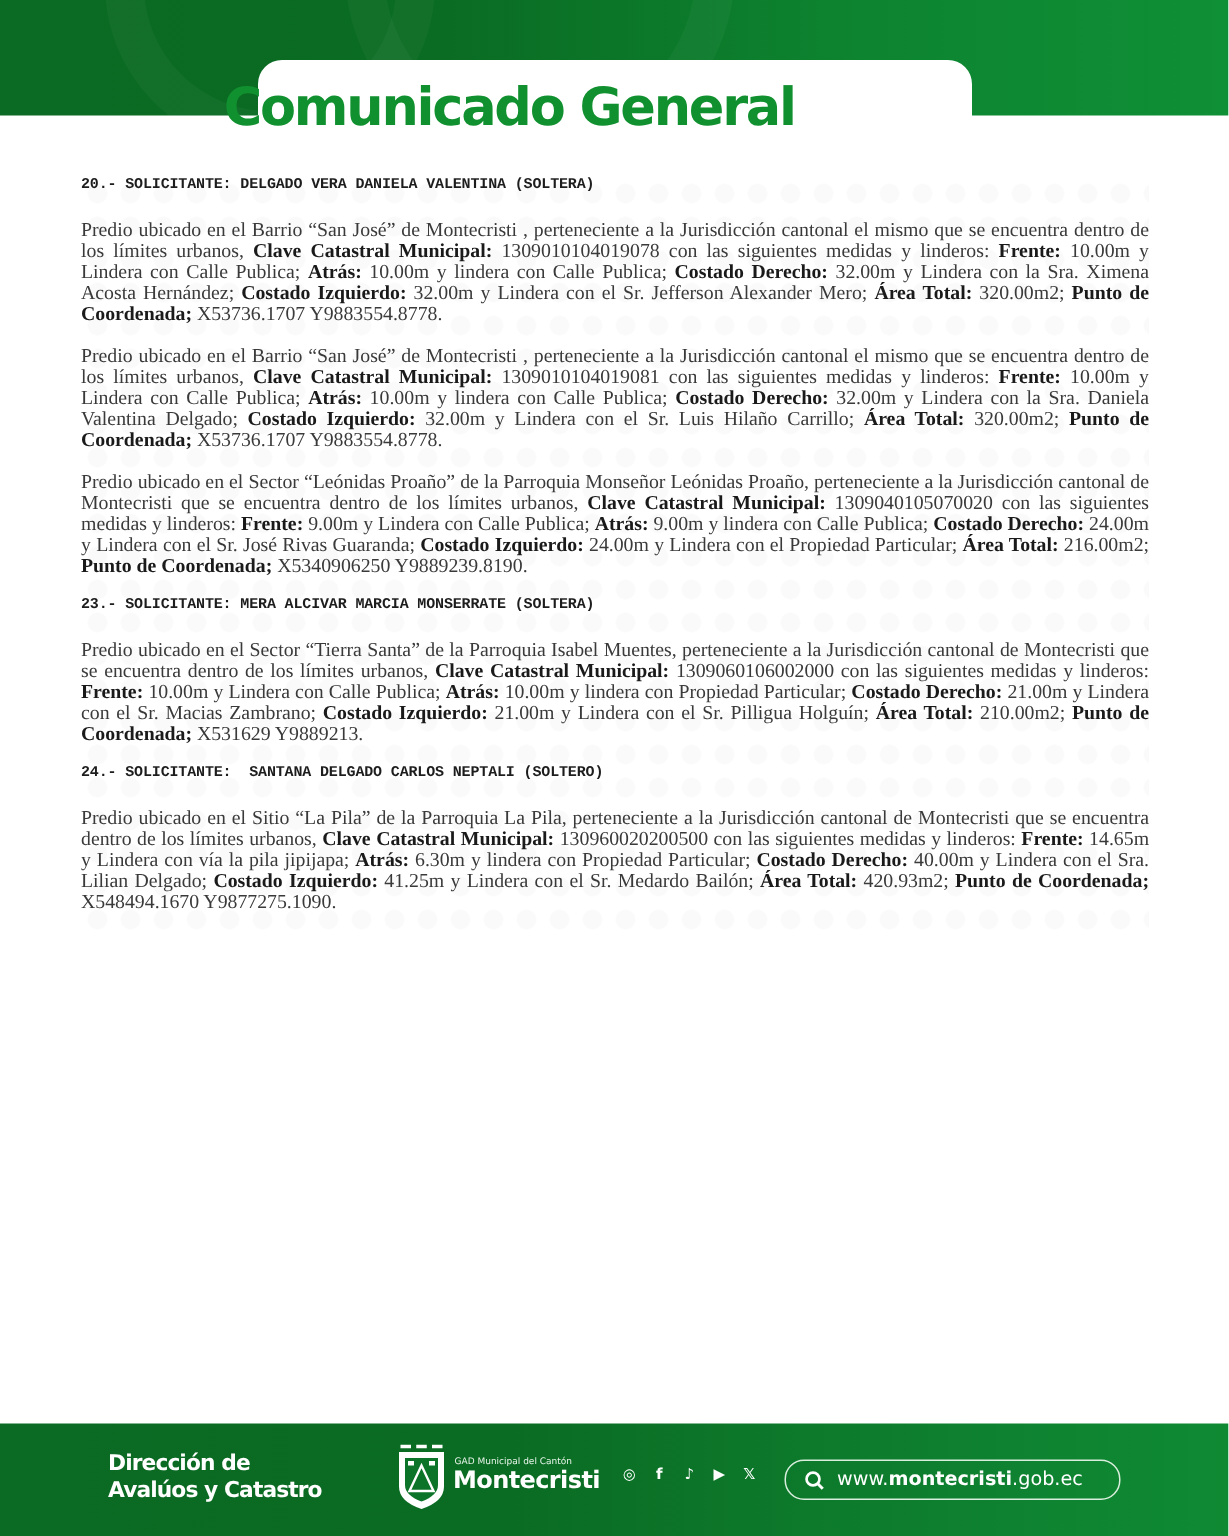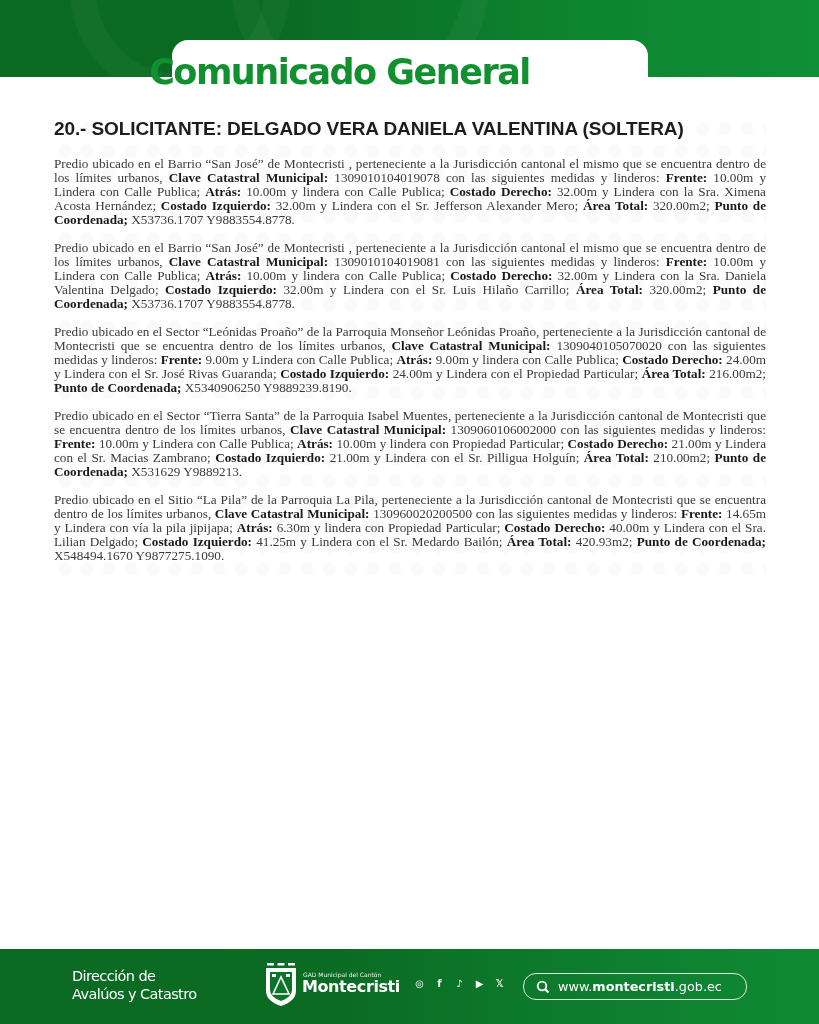--- a/index.html
+++ b/index.html
@@ -25,37 +25,37 @@
     font-size: 35px; letter-spacing: -1.5px; color: #11902f;
   }
 
   .content {
     position: absolute; left: 54px; top: 118px; width: 712px;
     background-image: radial-gradient(circle, rgba(0,0,0,0.018) 6px, transparent 7px);
     background-size: 22px 22px;
   }
   .entry { margin-bottom: 14px; }
   .entry-heading {
-    font-family: Liberation Sans, sans-serif; font-weight: bold;
-    font-size: 19px; color: #1d1d1d; letter-spacing: -0.1px;
+    font-family: Liberation Mono, monospace; font-weight: bold;
+    font-size: 10px; color: #1d1d1d; letter-spacing: -0.1px;
     margin-bottom: 17px; white-space: pre;
   }
   .entry-body {
     font-family: Liberation Serif, serif; font-size: 13.2px;
     line-height: 14px; text-align: justify; color: #3a3a3a;
   }
   .entry-body b { color: #1a1a1a; font-weight: bold; }
 
   .footer {
     position: absolute; left: 0; top: 949px; width: 819px; height: 75px;
     background: linear-gradient(90deg, #0b6a23 0%, #0a6b22 40%, #0e8130 80%, #0f8a33 100%);
   }
   .dept {
     position: absolute; left: 72px; top: 967px;
-    font-family: "DejaVu Sans", sans-serif; font-weight: normal; color: #ffffff;
+    font-family: "DejaVu Sans", sans-serif; font-weight: bold; color: #ffffff;
     font-size: 14.5px; line-height: 18px; letter-spacing: -0.6px;
   }
   .logo-shield {
     position: absolute; left: 264px; top: 963px; width: 34px; height: 44px;
   }
   .logo-text-small {
     position: absolute; left: 303px; top: 971px; font-size: 6px; color: #e8f5ea;
     font-family: "DejaVu Sans", sans-serif; white-space: nowrap;
   }
   .logo-text-big {
@@ -93,23 +93,25 @@
     <div class="entry-heading">20.- SOLICITANTE: DELGADO VERA DANIELA VALENTINA (SOLTERA)</div>
     <p class="entry-body"><span>Predio ubicado en el Barrio “San José” de Montecristi , perteneciente a la Jurisdicción cantonal el mismo que se encuentra dentro de los límites urbanos, </span><b>Clave Catastral Municipal:</b><span> 1309010104019078 con las siguientes medidas y linderos: </span><b>Frente:</b><span> 10.00m y Lindera con Calle Publica; </span><b>Atrás:</b><span> 10.00m y lindera con Calle Publica; </span><b>Costado Derecho:</b><span> 32.00m y Lindera con la Sra. Ximena Acosta Hernández; </span><b>Costado Izquierdo:</b><span> 32.00m y Lindera con el Sr. Jefferson Alexander Mero; </span><b>Área Total:</b><span> 320.00m2; </span><b>Punto de Coordenada;</b><span> X53736.1707 Y9883554.8778.</span></p>
   </div>
   <div class="entry">
     <p class="entry-body"><span>Predio ubicado en el Barrio “San José” de Montecristi , perteneciente a la Jurisdicción cantonal el mismo que se encuentra dentro de los límites urbanos, </span><b>Clave Catastral Municipal:</b><span> 1309010104019081 con las siguientes medidas y linderos: </span><b>Frente:</b><span> 10.00m y Lindera con Calle Publica; </span><b>Atrás:</b><span> 10.00m y lindera con Calle Publica; </span><b>Costado Derecho:</b><span> 32.00m y Lindera con la Sra. Daniela Valentina Delgado; </span><b>Costado Izquierdo:</b><span> 32.00m y Lindera con el Sr. Luis Hilaño Carrillo; </span><b>Área Total:</b><span> 320.00m2; </span><b>Punto de Coordenada;</b><span> X53736.1707 Y9883554.8778.</span></p>
   </div>
   <div class="entry">
     <p class="entry-body"><span>Predio ubicado en el Sector “Leónidas Proaño” de la Parroquia Monseñor Leónidas Proaño, perteneciente a la Jurisdicción cantonal de Montecristi que se encuentra dentro de los límites urbanos, </span><b>Clave Catastral Municipal:</b><span> 1309040105070020 con las siguientes medidas y linderos: </span><b>Frente:</b><span> 9.00m y Lindera con Calle Publica; </span><b>Atrás:</b><span> 9.00m y lindera con Calle Publica; </span><b>Costado Derecho:</b><span> 24.00m y Lindera con el Sr. José Rivas Guaranda; </span><b>Costado Izquierdo:</b><span> 24.00m y Lindera con el Propiedad Particular; </span><b>Área Total:</b><span> 216.00m2; </span><b>Punto de Coordenada;</b><span> X5340906250 Y9889239.8190.</span></p>
   </div>
   <div class="entry">
+    <div class="entry-heading">23.- SOLICITANTE: MERA ALCIVAR MARCIA MONSERRATE (SOLTERA)</div>
     <p class="entry-body"><span>Predio ubicado en el Sector “Tierra Santa” de la Parroquia Isabel Muentes, perteneciente a la Jurisdicción cantonal de Montecristi que se encuentra dentro de los límites urbanos, </span><b>Clave Catastral Municipal:</b><span> 1309060106002000 con las siguientes medidas y linderos: </span><b>Frente:</b><span> 10.00m y Lindera con Calle Publica; </span><b>Atrás:</b><span> 10.00m y lindera con Propiedad Particular; </span><b>Costado Derecho:</b><span> 21.00m y Lindera con el Sr. Macias Zambrano; </span><b>Costado Izquierdo:</b><span> 21.00m y Lindera con el Sr. Pilligua Holguín; </span><b>Área Total:</b><span> 210.00m2; </span><b>Punto de Coordenada;</b><span> X531629 Y9889213.</span></p>
   </div>
   <div class="entry">
+    <div class="entry-heading">24.- SOLICITANTE:  SANTANA DELGADO CARLOS NEPTALI (SOLTERO)</div>
     <p class="entry-body"><span>Predio ubicado en el Sitio “La Pila” de la Parroquia La Pila, perteneciente a la Jurisdicción cantonal de Montecristi que se encuentra dentro de los límites urbanos, </span><b>Clave Catastral Municipal:</b><span> 130960020200500 con las siguientes medidas y linderos: </span><b>Frente:</b><span> 14.65m y Lindera con vía la pila jipijapa; </span><b>Atrás:</b><span> 6.30m y lindera con Propiedad Particular; </span><b>Costado Derecho:</b><span> 40.00m y Lindera con el Sra. Lilian Delgado; </span><b>Costado Izquierdo:</b><span> 41.25m y Lindera con el Sr. Medardo Bailón; </span><b>Área Total:</b><span> 420.93m2; </span><b>Punto de Coordenada;</b><span> X548494.1670 Y9877275.1090.</span></p>
   </div>
 </div>
 
 <div class="footer"></div>
 <div class="dept">
   <div>Dirección de</div>
   <div>Avalúos y Catastro</div>
 </div>
 

